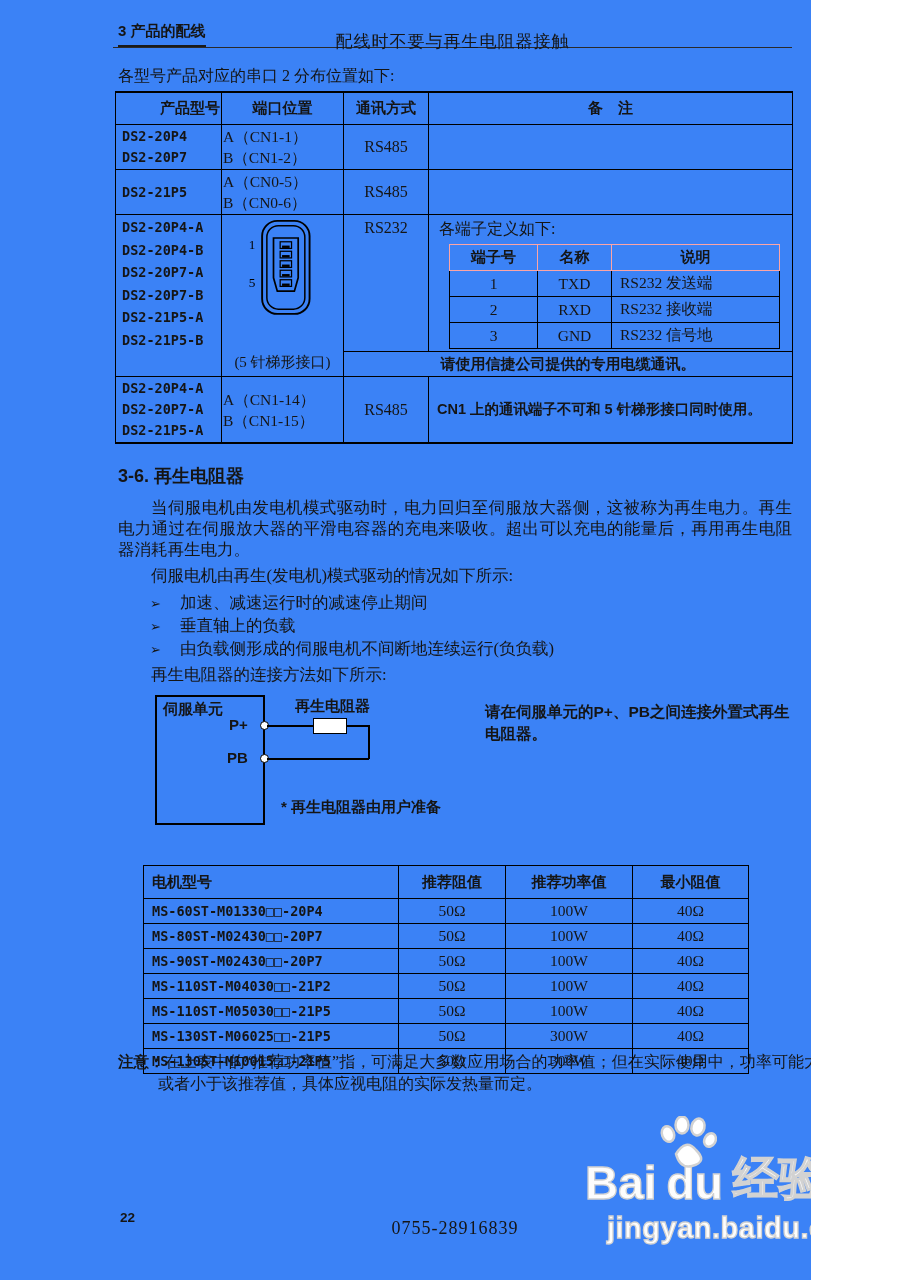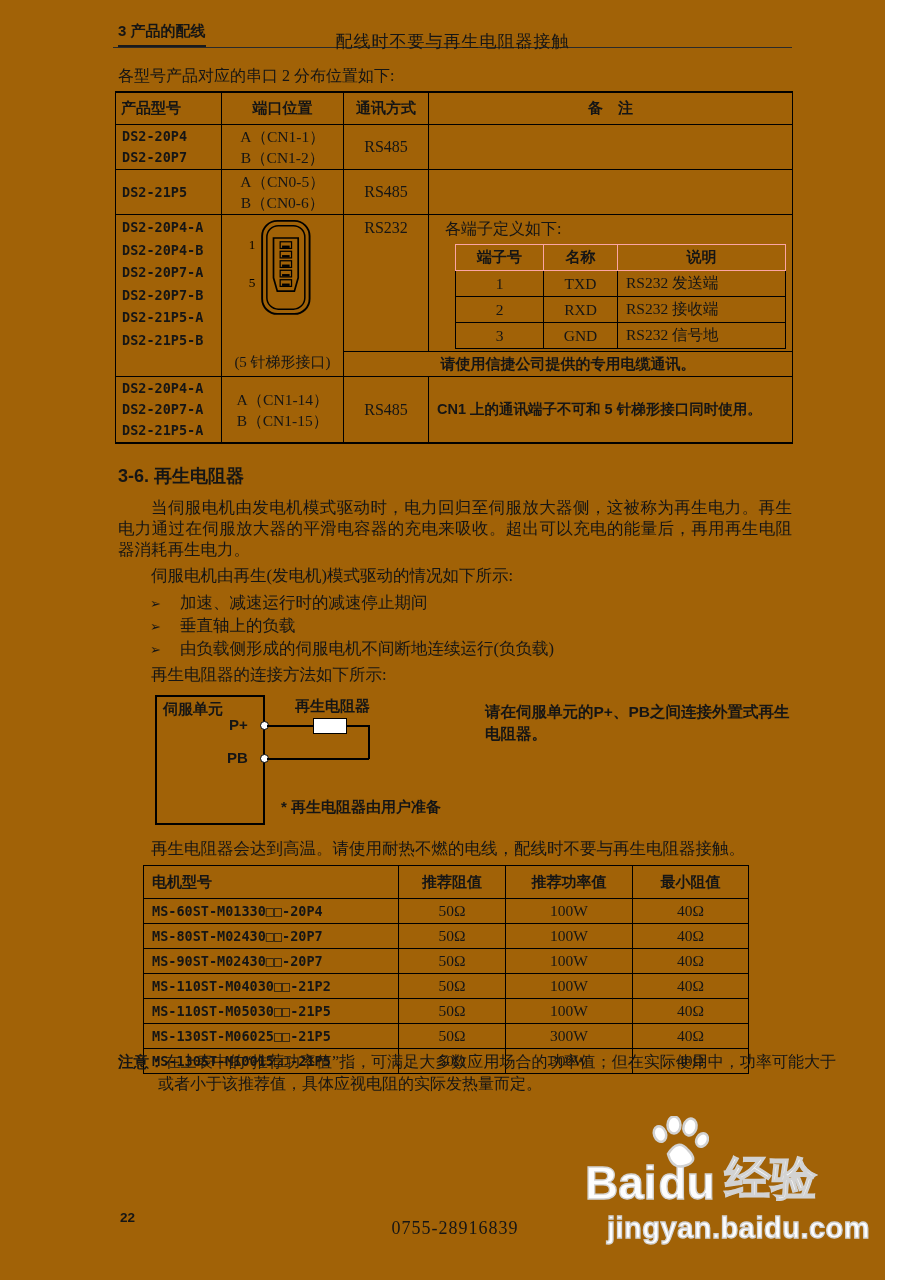--- a/index.html
+++ b/index.html
@@ -1,43 +1,43 @@
 <!DOCTYPE html>
 <html><head>
 <meta charset="utf-8">
 <style>
   html,body{margin:0;padding:0;background:#ffffff;}
-  .page{position:relative;width:885px;height:1280px;background:#a16207;color:#151515;
+  .page{position:relative;width:811px;height:1280px;background:#3b82f6;color:#151515;
         font-family:"Liberation Serif", serif;overflow:hidden;}
 
   
   .hdr-left{position:absolute;left:118px;top:22px;font:bold 15px "Liberation Sans",sans-serif;
             padding-bottom:4px;border-bottom:2px solid #1a1a1a;}
   .hdr-rule{position:absolute;left:113px;top:47px;width:679px;border-top:1.5px solid #2a2a2a;}
   .hdr-company{position:absolute;left:280px;top:30px;width:345px;text-align:center;
                font:17px "Liberation Serif",serif;letter-spacing:1px;}
   .intro{position:absolute;left:118px;top:66px;font:16px "Liberation Serif",serif;}
 
   
   table{border-collapse:collapse;table-layout:fixed;}
   .port-table{position:absolute;left:115px;top:91px;width:677px;
               border:1px solid #000;border-top:2.5px solid #000;border-bottom:2.5px solid #000;}
   .port-table th,.port-table td{border:1px solid #000;overflow:hidden;}
   .port-table th{font:bold 15px "Liberation Sans",sans-serif;height:29px;text-align:center;}
-  .port-table th.first{text-align:left;padding-left:5px;}
+  .port-table th.first{text-align:right;padding-left:5px;}
   .models{font:bold 13.5px "DejaVu Sans Mono",monospace;text-align:left;
           padding-left:6px;line-height:21px;vertical-align:middle;margin-top:16px;}
   .models.six{line-height:22.5px;padding-top:1px;vertical-align:top;}
-  .ports{text-align:center;font:15.5px "Liberation Serif",serif;line-height:21px;}
+  .ports{font:15.5px "Liberation Serif",serif;line-height:21px;}
   .comm{text-align:center;font:16px "Liberation Serif",serif;}
   .comm.top{vertical-align:top;padding-top:4px;}
   .r1{height:43px;} .r2{height:37px;} .r3{height:137px;} .r3b{height:25px;} .r4{height:60px;}
   .note4{font:bold 14.5px "Liberation Sans",sans-serif;padding-left:8px;}
   .subnote{text-align:center;font:bold 15px "Liberation Sans",sans-serif;}
-  .note3{vertical-align:top;padding:4px 0 0 16px;font:16px "Liberation Serif",serif;}
+  .note3{vertical-align:top;padding:4px 0 0 10px;font:16px "Liberation Serif",serif;}
   .term-table{margin:4px 0 0 10px;width:330px;}
   .term-table th{font:bold 15px "Liberation Sans",sans-serif;border:1px solid #fca5a5;height:23px;}
   .term-table td{font:15.5px "Liberation Serif",serif;border:1px solid #000;height:23px;text-align:center;}
   .term-table td.desc{text-align:left;padding-left:8px;}
   .conn-cell{vertical-align:top;text-align:center;padding-top:4px;}
   .conn-cap{font:15px "Liberation Serif",serif;margin-top:18px;}
   .conn-svg text{font:14px "Liberation Serif",serif;fill:#000;}
 
   
   .sec-title{position:absolute;left:118px;top:456px;font:bold 18px "Liberation Sans",sans-serif;margin-top:8px;}
@@ -82,21 +82,21 @@
           line-height:22px;padding-left:40px;text-indent:-40px;text-align:justify;}
   .notice-label{font:bold 15.5px "Liberation Sans",sans-serif;}
   .foot-page{position:absolute;left:120px;top:1210px;font:bold 13.5px "Liberation Sans",sans-serif;}
   .foot-phone{position:absolute;left:330px;top:1218px;width:250px;text-align:center;
               font:18px "Liberation Serif",serif;letter-spacing:1px;}
 
   
   .watermark{position:absolute;left:585px;top:1148px;width:300px;color:#fdfdfd;
              -webkit-text-stroke:1.3px #d2d2d2;}
   .wm-row{display:flex;align-items:flex-end;font:bold 46px "Liberation Sans",sans-serif;height:62px;}
-  .wm-du{position:relative;margin-left:2px;}
+  .wm-du{position:relative;margin-left:10px;}
   .wm-paw{position:absolute;left:-12px;top:-40px;-webkit-text-stroke:0;}
   .wm-cn{margin-left:10px;}
   .wm-url{font:bold 29px "Liberation Sans",sans-serif;margin-top:2px;margin-left:22px;letter-spacing:0.5px;}
 </style>
 </head>
 <body>
 
 <div class="page">
 
   <div class="hdr-left">3 产品的配线</div>
@@ -257,21 +257,20 @@
     <div class="node n2"></div>
     <div class="wire w-top"></div>
     <div class="wire w-right"></div>
     <div class="wire w-bot"></div>
     <div class="res-body"></div>
     <div class="res-label">再生电阻器</div>
     <div class="dg-note">请在伺服单元的P+、PB之间连接外置式再生电阻器。</div>
     <div class="dg-foot">* 再生电阻器由用户准备</div>
   </div>
 
-  <div class="para p4">再生电阻器会达到高温。请使用耐热不燃的电线，配线时不要与再生电阻器接触。</div>
 
   <table class="res-table">
     <colgroup>
         <col style="width:255px">
         <col style="width:107px">
         <col style="width:127px">
         <col style="width:116px">
       </colgroup>
     <tbody>
         <tr>

